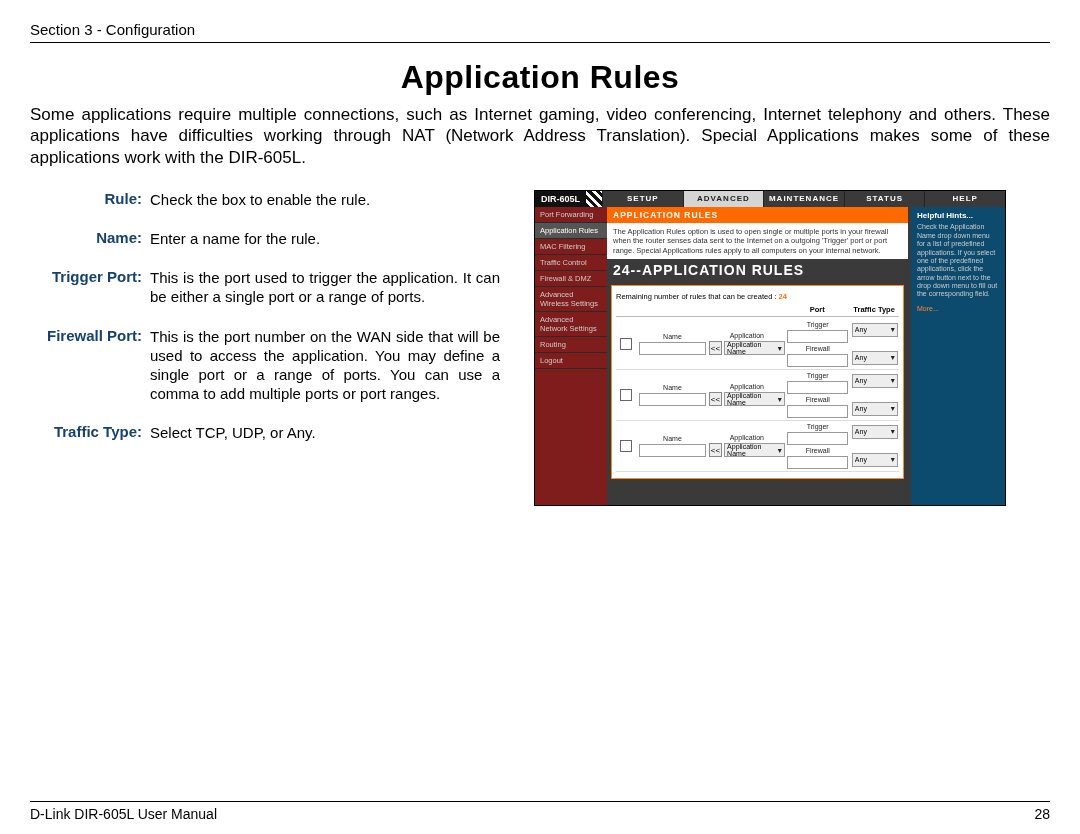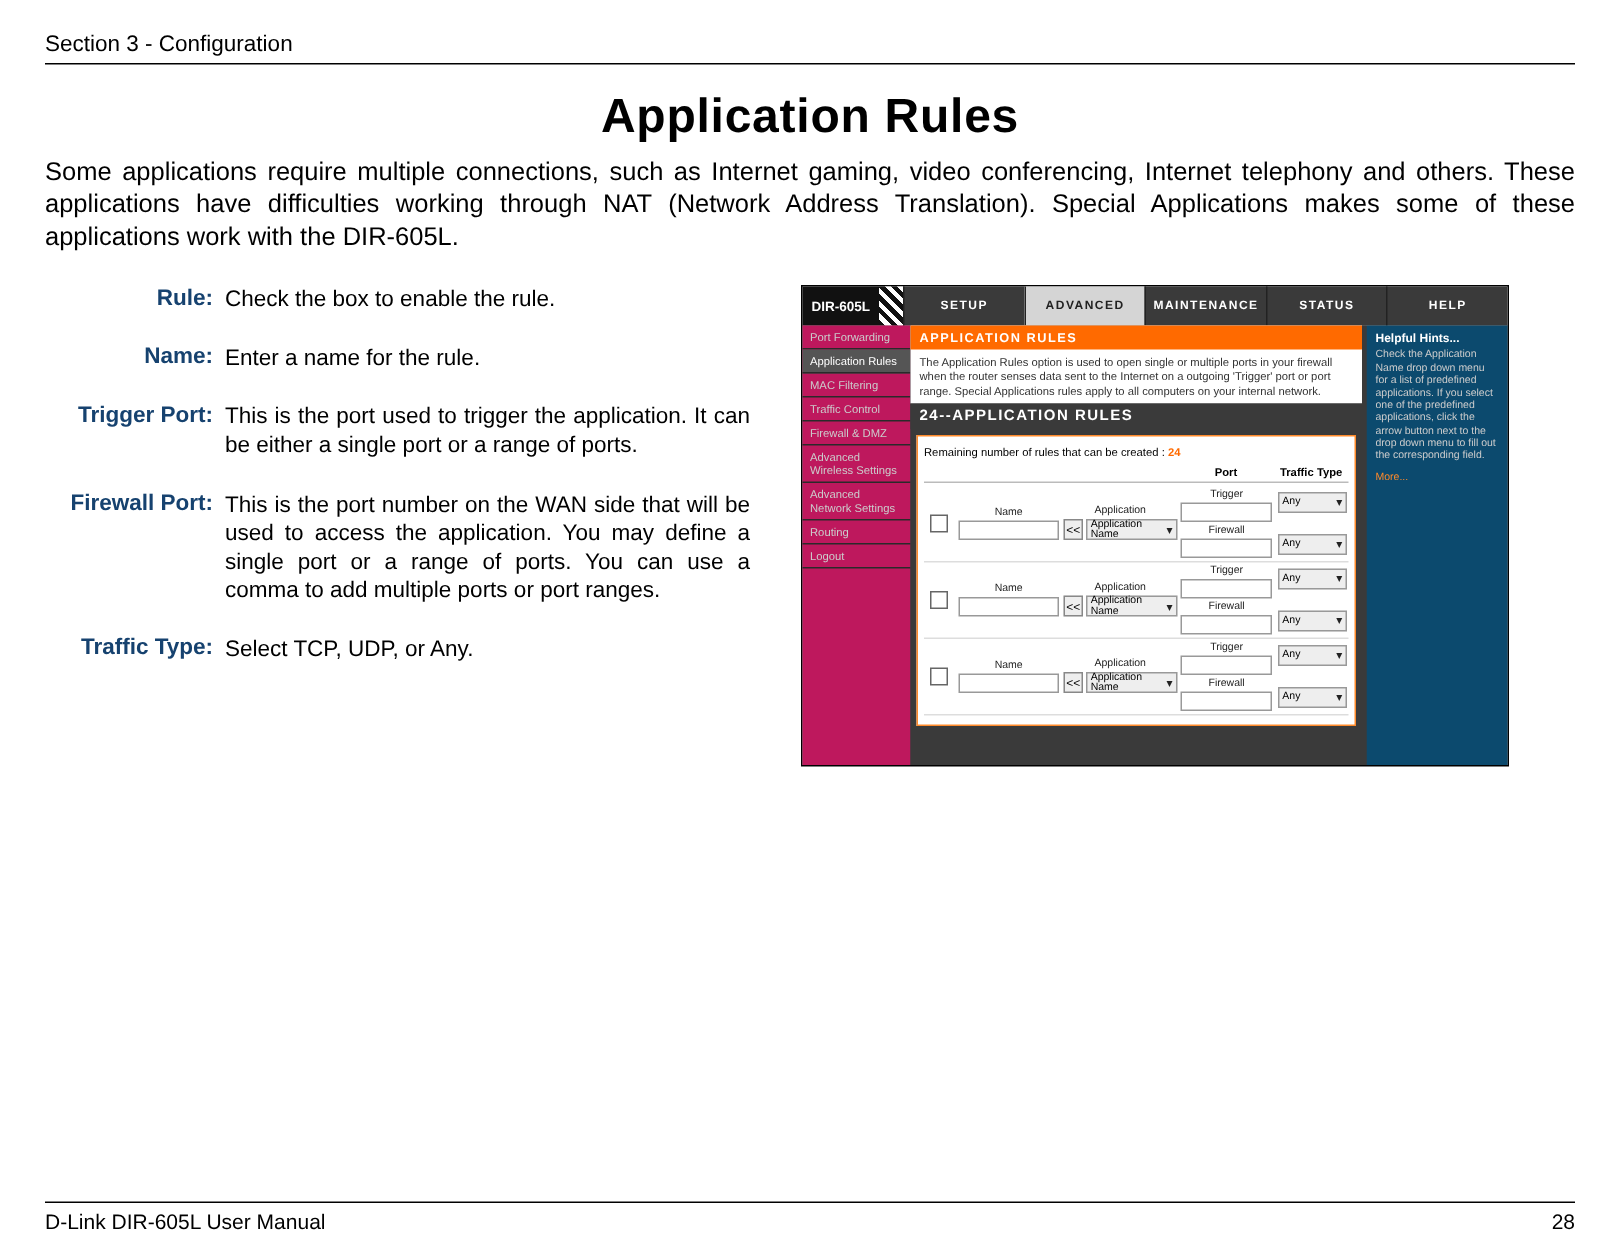--- a/index.html
+++ b/index.html
@@ -10,37 +10,37 @@
   .intro{font-size:17px;margin-top:8px;text-align:justify;line-height:1.25}
   .cols{display:flex;margin-top:22px;gap:34px}
   .left{width:470px}
   .defs{display:grid;grid-template-columns:112px 1fr;row-gap:20px;column-gap:8px;font-size:15px}
   .term{color:#16426f;font-weight:700;text-align:right}
   .desc{text-align:justify;line-height:1.28}
   .right{width:470px}
   .shot{border:1px solid #000;width:100%;background:#fff}
   
   .r{font-family:Arial,sans-serif;font-size:8px;color:#000}
-  .r .topbar{display:flex;height:26px}
+  .r .topbar{display:flex;height:16px}
   .r .model{background:#111;color:#fff;font-weight:bold;padding:3px 6px;font-size:9px;display:flex;align-items:center}
   .r .hatch{width:16px;background:repeating-linear-gradient(45deg,#111 0 3px,#fff 3px 6px)}
   .r .tabs{flex:1;display:flex}
   .r .tab{flex:1;display:flex;align-items:center;justify-content:center;color:#fff;background:#3a3a3a;font-size:8px;letter-spacing:1px;font-weight:bold;border-left:1px solid #222}
   .r .tab.act{background:#d5d5d5;color:#222}
   .r .body{display:flex;background:#3a3a3a}
-  .r .side{width:72px;background:#be185d}
+  .r .side{width:72px;background:#7f1d1d}
   .r .side .it{color:#ccc;padding:3px 5px;font-size:7.5px;border-bottom:1px solid #2a2a2a}
   .r .side .it.act{background:#555;color:#fff}
   .r .main{flex:1;background:#3a3a3a;position:relative;padding:0 3px 10px 0}
   .r .hints{width:82px;background:#0c4a6e;color:#ccc;padding:4px 6px;font-size:7px;line-height:1.2}
   .r .hints h4{margin:0 0 3px 0;color:#fff;font-size:8px}
   .r .hints a{color:#ff8a2a;text-decoration:none}
   .r .card{background:#fff;margin:0 0 0 0}
   .r .bar{background:#ff6a00;color:#fff;font-size:8.5px;font-weight:bold;letter-spacing:1px;padding:3px 6px}
-  .r .bar2{background:#3a3a3a;color:#fff;font-size:10px;font-weight:bold;letter-spacing:1px;padding:3px 6px}
+  .r .bar2{background:#3a3a3a;color:#fff;font-size:14px;font-weight:bold;letter-spacing:1px;padding:3px 6px}
   .r .cardbody{padding:4px 6px;font-size:7.5px;color:#333;line-height:1.25}
   .r .btn{display:inline-block;border:1px solid #888;background:#eee;padding:1px 4px;font-size:8px;margin-right:4px}
   .r .rules{border:1px solid #ff8a2a;margin:4px 4px 16px 4px;background:#fff;padding:6px 4px}
   .r .remain{font-size:7.5px;margin-bottom:4px}
   .r .remain .num{color:#ff6a00;font-weight:bold}
   .r .hdr{display:grid;grid-template-columns:20px 1fr 1.1fr .9fr .7fr;font-size:7.5px;font-weight:bold;text-align:center;border-bottom:1px solid #bbb;padding-bottom:2px;margin-bottom:2px}
   .r .row{display:grid;grid-template-columns:20px 1fr 1.1fr .9fr .7fr;align-items:center;border-bottom:1px solid #ddd;padding:2px 0;column-gap:2px}
   .r .cell{display:flex;flex-direction:column;align-items:center;gap:2px;font-size:7px}
   .r .inp{border:1px solid #999;background:#fff;height:11px;width:95%}
   .r .sel{border:1px solid #999;background:#eee;height:12px;width:90%;display:flex;align-items:center;justify-content:space-between;padding:0 2px}

